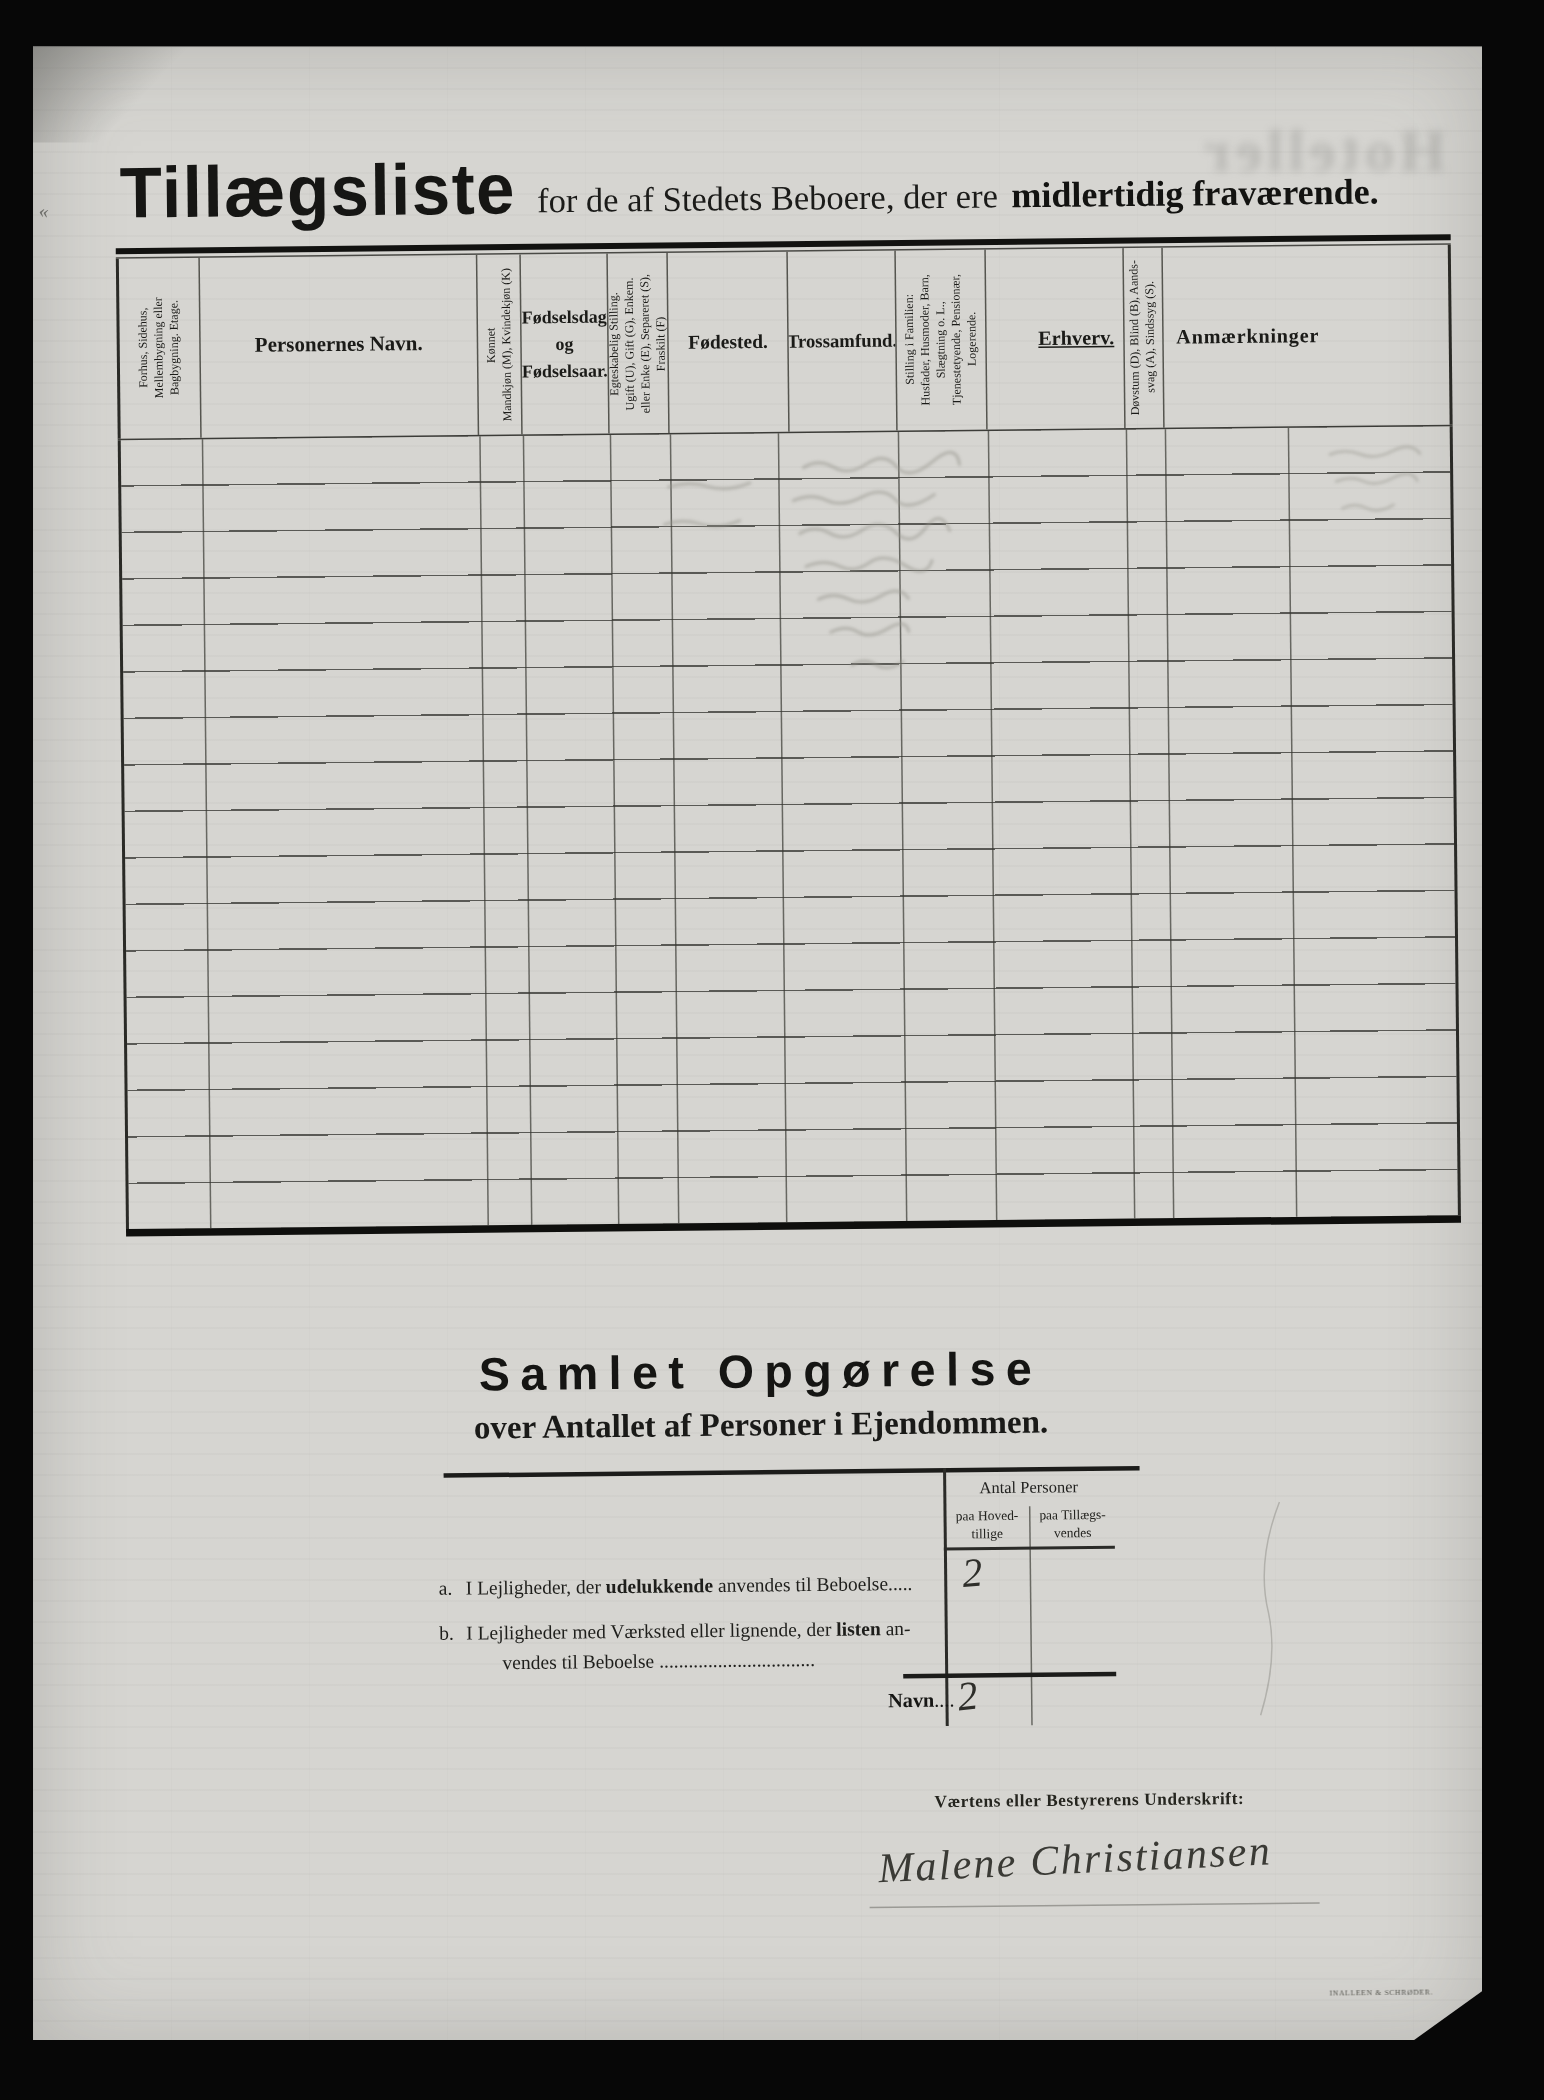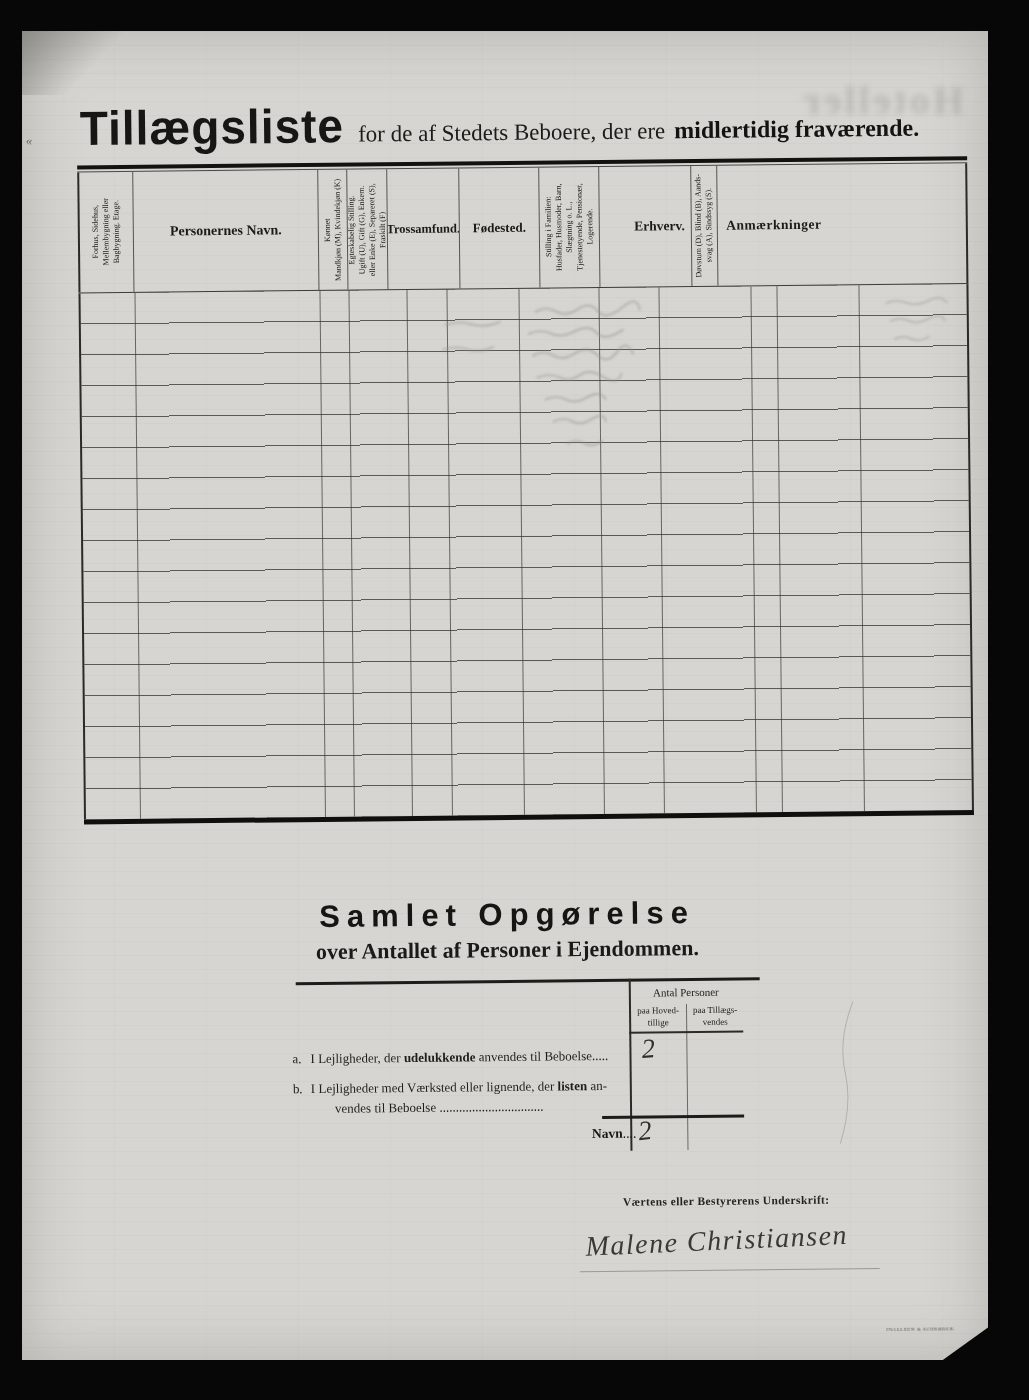--- a/index.html
+++ b/index.html
@@ -32,21 +32,21 @@
   .margin-mark{position:absolute;left:4px;top:102px;color:#6d6d69;font-size:13px;transform:rotate(10deg);}
   
   .census{position:absolute;left:61px;top:130px;width:890px;}
   .rule-thick{height:4px;background:#121210;}
   .rule-thin{height:1px;background:#4a4a46;margin-top:2px;}
   .head-cells{display:flex;height:120px;border-left:2px solid #2a2a26;border-right:2px solid #2a2a26;}
   .hcell{box-sizing:border-box;border-right:1px solid #55554f;display:flex;align-items:center;justify-content:center;
     text-align:center;overflow:hidden;color:#1b1b18;white-space:pre-line;}
   .hcell:last-child{border-right:none;}
   .c1{width:54px;} .c2{width:185px;} .c3{width:29px;} .c4{width:58px;} .c5{width:40px;} .c6{width:72px;}
-  .c7{width:80px;} .c8{width:60px;} .c9{width:92px;} .c10{width:26px;} .c11{width:82px;} .c12{width:112px;}
+  .c7{width:80px;} .c8{width:60px;} .c9{width:92px;text-decoration:underline;} .c10{width:26px;} .c11{width:82px;} .c12{width:112px;}
   .rot-text{writing-mode:vertical-rl;transform:rotate(180deg);font-size:8px;line-height:1.3;max-height:118px;}
   .h-name{font-weight:bold;font-size:14px;}
   .h-med{font-size:12px;font-weight:600;line-height:1.5;}
   .h-bold12{font-weight:bold;font-size:12.5px;}
   .h-bold13{font-weight:bold;font-size:13px;}
   .h-erhverv{font-weight:bold;font-size:13.5px;justify-content:flex-end;padding-right:6px;}
   .h-anm{font-weight:bold;font-size:13.5px;letter-spacing:.5px;}
   .head-bottom{height:1px;background:#3c3c38;}
   .tbody{position:relative;height:526px;border-left:2px solid #2a2a26;border-right:2px solid #2a2a26;
     background:repeating-linear-gradient(to bottom, transparent 0 30px, rgba(58,58,54,.8) 30px 31px);}
@@ -106,26 +106,29 @@
     <div class="census">
       <div class="rule-thick"></div>
       <div class="rule-thin"></div>
       <div class="head-cells">
         <div class="hcell c1"><span class="rot-text">Forhus, Sidehus,
 Mellembygning eller
 Bagbygning.  Etage.</span></div>
         <div class="hcell c2 h-name">Personernes Navn.</div>
         <div class="hcell c3"><span class="rot-text">Kønnet
 Mandkjøn (M), Kvindekjøn (K)</span></div>
+        <div class="hcell c4 h-med">Fødselsdag
+og
+Fødselsaar.</div>
         <div class="hcell c5"><span class="rot-text">Egteskabelig Stilling.
 Ugift (U), Gift (G), Enkem.
 eller Enke (E), Separeret (S),
 Fraskilt (F)</span></div>
+        <div class="hcell c7 h-bold13">Fødested.</div>
         <div class="hcell c6 h-bold12">Trossamfund.</div>
-        <div class="hcell c7 h-bold13">Fødested.</div>
         <div class="hcell c8"><span class="rot-text">Stilling i Familien:
 Husfader, Husmoder, Barn,
 Slægtning o. L.,
 Tjenestetyende, Pensionær,
 Logerende.</span></div>
         <div class="hcell c9 h-erhverv">Erhverv.</div>
         <div class="hcell c10"><span class="rot-text">Døvstum (D), Blind (B), Aands-
 svag (A), Sindssyg (S).</span></div>
         <div class="hcell c12 h-anm">Anmærkninger</div>
       </div>

